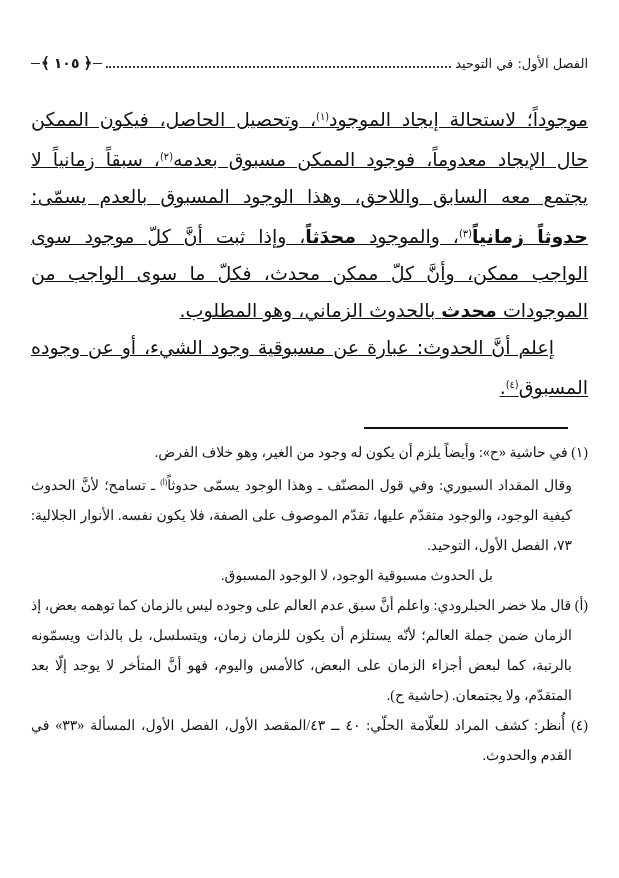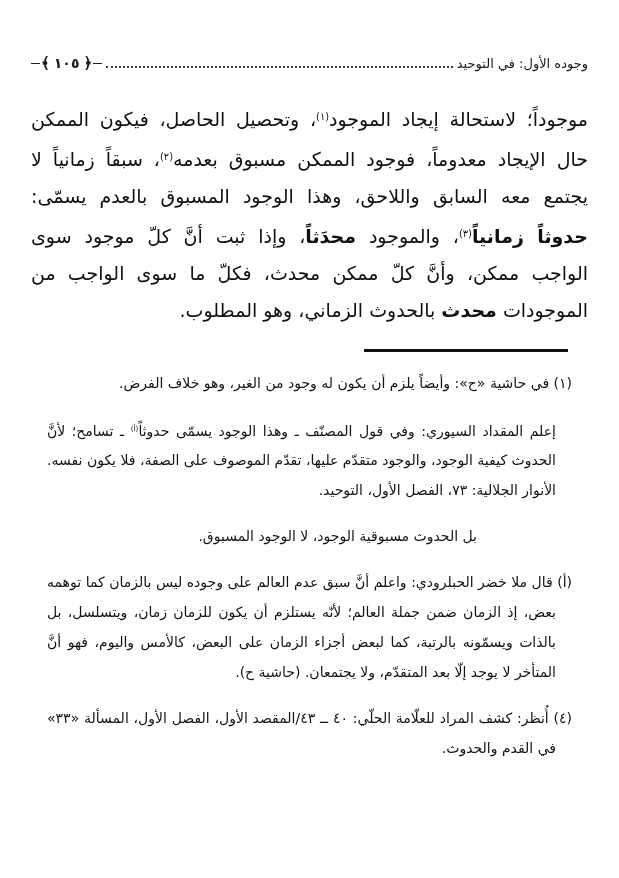--- a/index.html
+++ b/index.html
@@ -43,69 +43,70 @@
   .orn-dash { width: 9px; border-top: 1.7px solid #222; height: 0; }
 
   
   .main {
     margin-top: 24px;
     font-size: 19px;
     line-height: 37px;
     text-align: justify;
     color: #101010;
   }
-  .main p { margin: 0; }
+  .main p { margin: 0; text-decoration: underline; }
   .main p.indent { text-indent: 34px; }
   .b { font-weight: bold; }
   .sup { font-size: 0.52em; vertical-align: 0.62em; font-weight: normal; white-space: nowrap; }
 
   
   .fn-sep {
     width: 204px;
     height: 2.5px;
     background: #111;
     margin: 20px 20px 9px auto; 
   }
 
   
   .footnotes {
     font-size: 14px;
     line-height: 30px;
     text-align: justify;
     color: #131313;
   }
-  .footnotes p { margin: 16px; }
+  .footnotes p { margin: 0; font-family: Liberation Serif, serif; }
   .fn      { padding-right: 16px; text-indent: -16px; } 
   .fn.cont { padding-right: 16px; text-indent: 0; }     
   .fn.deep { padding-right: 95px; text-indent: 0; }     
 </style>
 </head>
 <body>
 
 <div class="page">
 
   <div class="header">
-    <span class="header-title">وجوده الأول: في التوحيد</span>
+    <span class="header-title">الفصل الأول: في التوحيد</span>
     <span class="leader"></span>
     <span class="pagenum-wrap">
       <span class="orn-dash"></span>
       <span class="orn">﴿</span>
       <span class="num">١٠٥</span>
       <span class="orn">﴾</span>
       <span class="orn-dash"></span>
     </span>
   </div>
 
   <div class="main">
     <p class="para"><span>موجوداً؛ لاستحالة إيجاد الموجود</span><span class="sup">(١)</span><span>، وتحصيل الحاصل، فيكون الممكن حال الإيجاد معدوماً، فوجود الممكن مسبوق بعدمه</span><span class="sup">(٢)</span><span>، سبقاً زمانياً لا يجتمع معه السابق واللاحق، وهذا الوجود المسبوق بالعدم يسمّى: </span><span class="b">حدوثاً زمانياً</span><span class="sup">(٣)</span><span>، والموجود </span><span class="b">محدَثاً</span><span>، وإذا ثبت أنَّ كلّ موجود سوى الواجب ممكن، وأنَّ كلّ ممكن محدث، فكلّ ما سوى الواجب من الموجودات </span><span class="b">محدث</span><span> بالحدوث الزماني، وهو المطلوب.</span></p>
+    <p class="para indent"><span>إعلم أنَّ الحدوث: عبارة عن مسبوقية وجود الشيء، أو عن وجوده المسبوق</span><span class="sup">(٤)</span><span>.</span></p>
   </div>
 
   <div class="fn-sep"></div>
 
   <div class="footnotes">
     <p class="fn"><span>(١) في حاشية «ح»: وأيضاً يلزم أن يكون له وجود من الغير، وهو خلاف الفرض.</span></p>
-    <p class="fn cont"><span>إعلم المقداد السيوري: وفي قول المصنّف ـ وهذا الوجود يسمّى حدوثاً</span><span class="sup">(أ)</span><span> ـ تسامح؛ لأنَّ الحدوث كيفية الوجود، والوجود متقدّم عليها، تقدّم الموصوف على الصفة، فلا يكون نفسه. الأنوار الجلالية: ٧٣، الفصل الأول، التوحيد.</span></p>
+    <p class="fn cont"><span>وقال المقداد السيوري: وفي قول المصنّف ـ وهذا الوجود يسمّى حدوثاً</span><span class="sup">(أ)</span><span> ـ تسامح؛ لأنَّ الحدوث كيفية الوجود، والوجود متقدّم عليها، تقدّم الموصوف على الصفة، فلا يكون نفسه. الأنوار الجلالية: ٧٣، الفصل الأول، التوحيد.</span></p>
     <p class="fn deep"><span>بل الحدوث مسبوقية الوجود، لا الوجود المسبوق.</span></p>
     <p class="fn"><span>(أ) قال ملا خضر الحبلرودي: واعلم أنَّ سبق عدم العالم على وجوده ليس بالزمان كما توهمه بعض، إذ الزمان ضمن جملة العالم؛ لأنّه يستلزم أن يكون للزمان زمان، ويتسلسل، بل بالذات ويسمّونه بالرتبة، كما لبعض أجزاء الزمان على البعض، كالأمس واليوم، فهو أنَّ المتأخر لا يوجد إلّا بعد المتقدّم، ولا يجتمعان. (حاشية ح).</span></p>
     <p class="fn"><span>(٤) أُنظر: كشف المراد للعلّامة الحلّي: ٤٠ ــ ٤٣/المقصد الأول، الفصل الأول، المسألة «٣٣» في القدم والحدوث.</span></p>
   </div>
 
 </div>
 
 </body></html>

